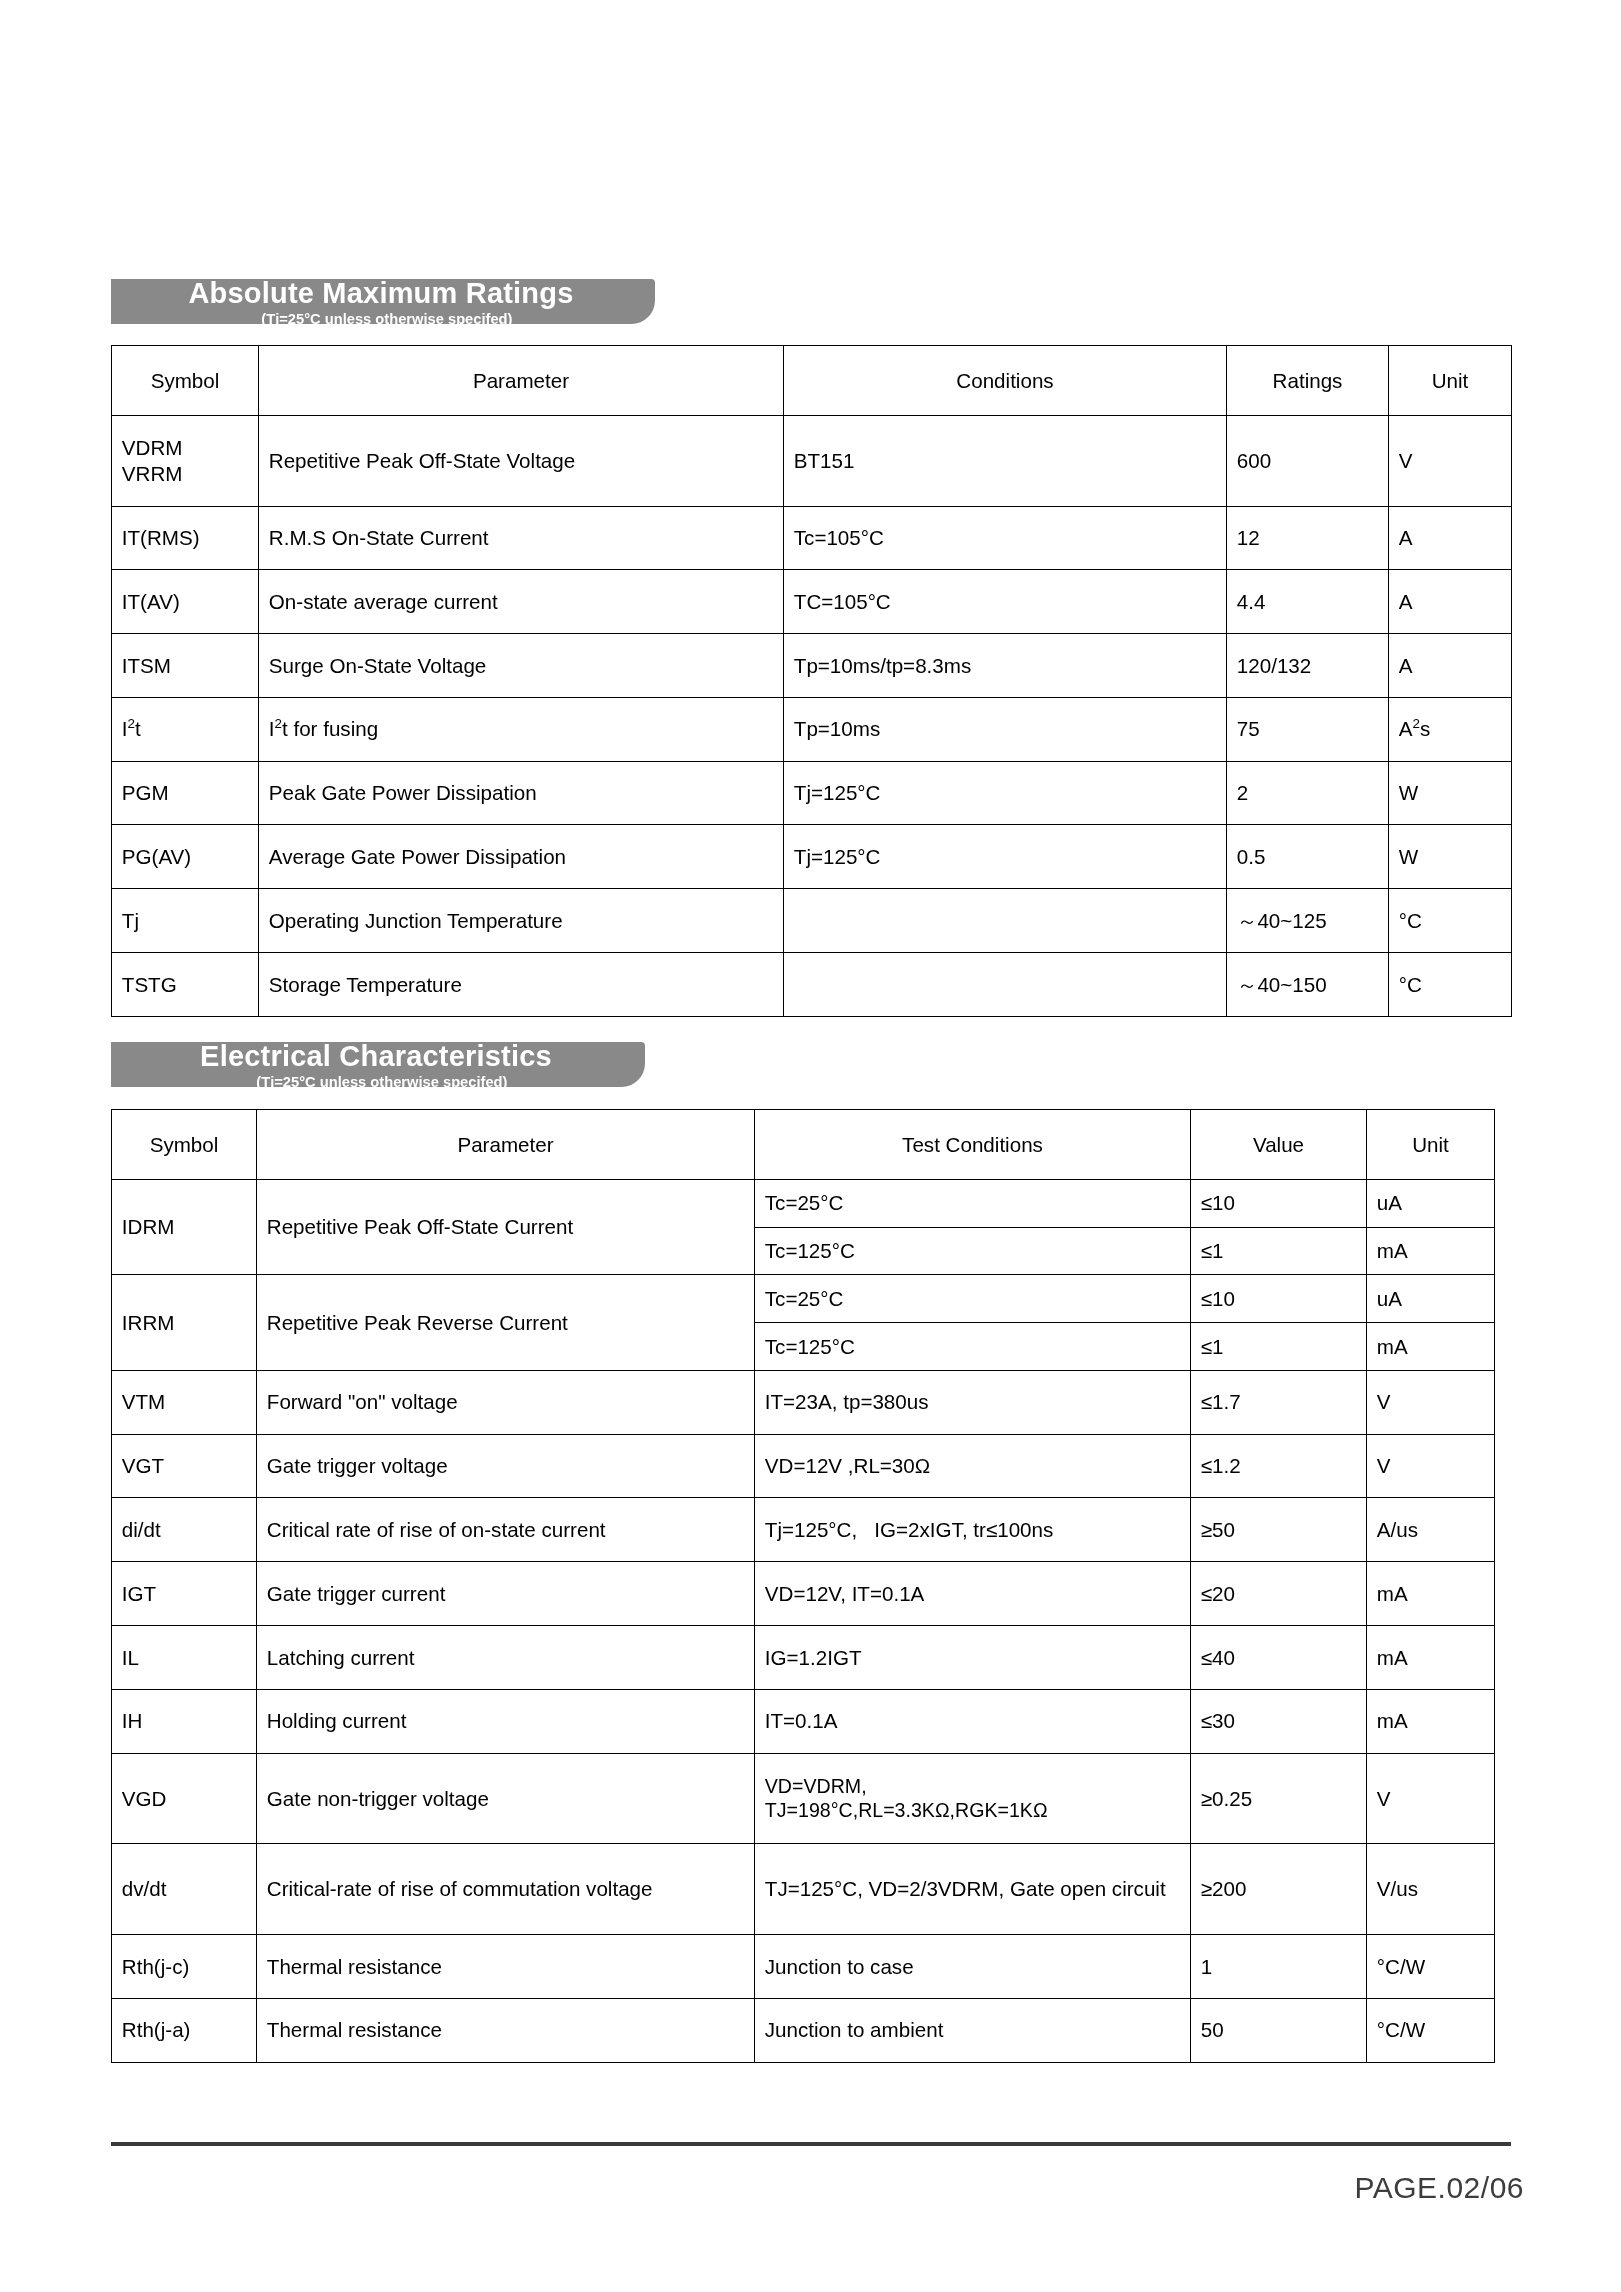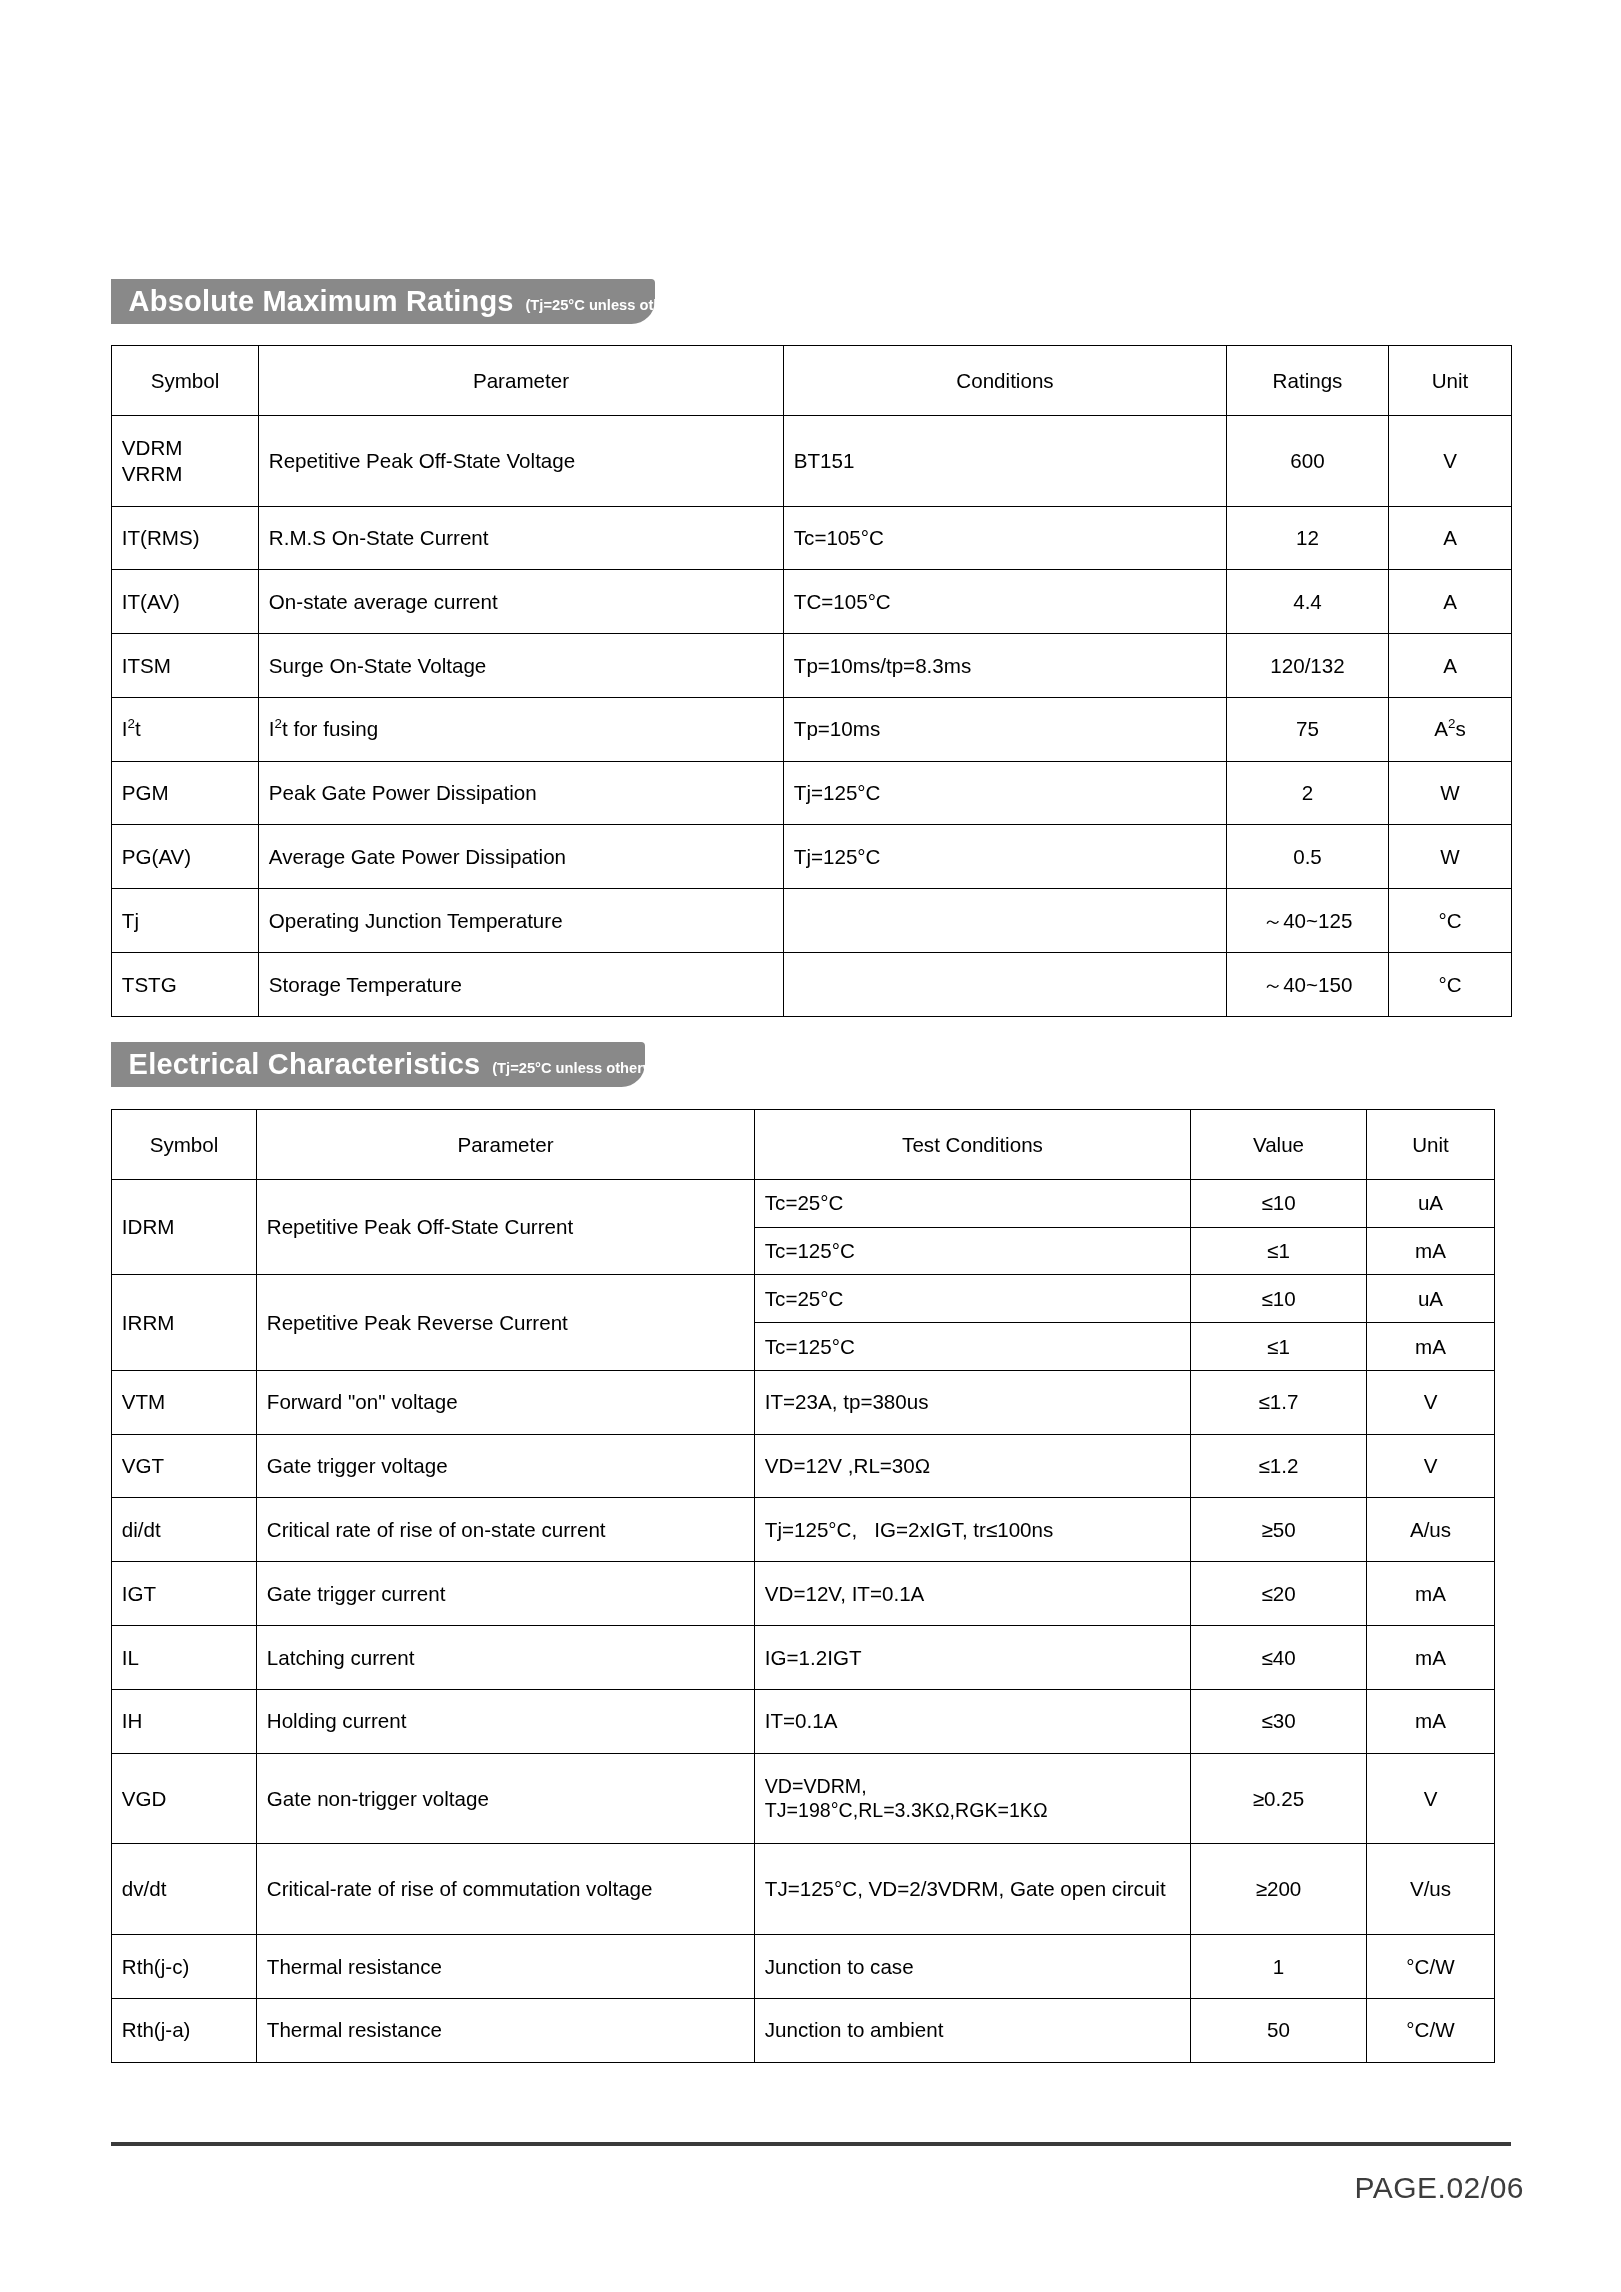--- a/index.html
+++ b/index.html
@@ -28,20 +28,21 @@
     position: absolute;
     height: 45px;
     background: #898989;
     display: flex;
     align-items: center;
     padding: 0 21.6px 0 17.6px;
     box-sizing: border-box;
     border-top-right-radius: 3.9px;
     border-bottom-right-radius: 23.5px;
     white-space: nowrap;
+    flex-direction: column;
   }
   .banner-title {
     color: #ffffff;
     font-size: 29px;
     font-weight: bold;
     letter-spacing: 0.2px;
     line-height: 1;
   }
   .banner-sub {
     color: #ffffff;
@@ -66,21 +67,21 @@
     border: 1px solid #000000;
     padding: 5.9px 9.8px;
     vertical-align: middle;
     font-weight: normal;
     line-height: 1.25;
   }
   table.dtab th {
     text-align: center;
   }
 
-  td.center, th.center { text-align: center; }
+  td.center, th.center { text-align: left; }
 
   .hdr-cell { height: 57px; }
   .row-cell { height: 51px; }
   .row-cell-tall { height: 78px; }
 
   sup { font-size: 0.65em; vertical-align: super; line-height: 0; }
 
   
   .footer-rule {
     position: absolute;

